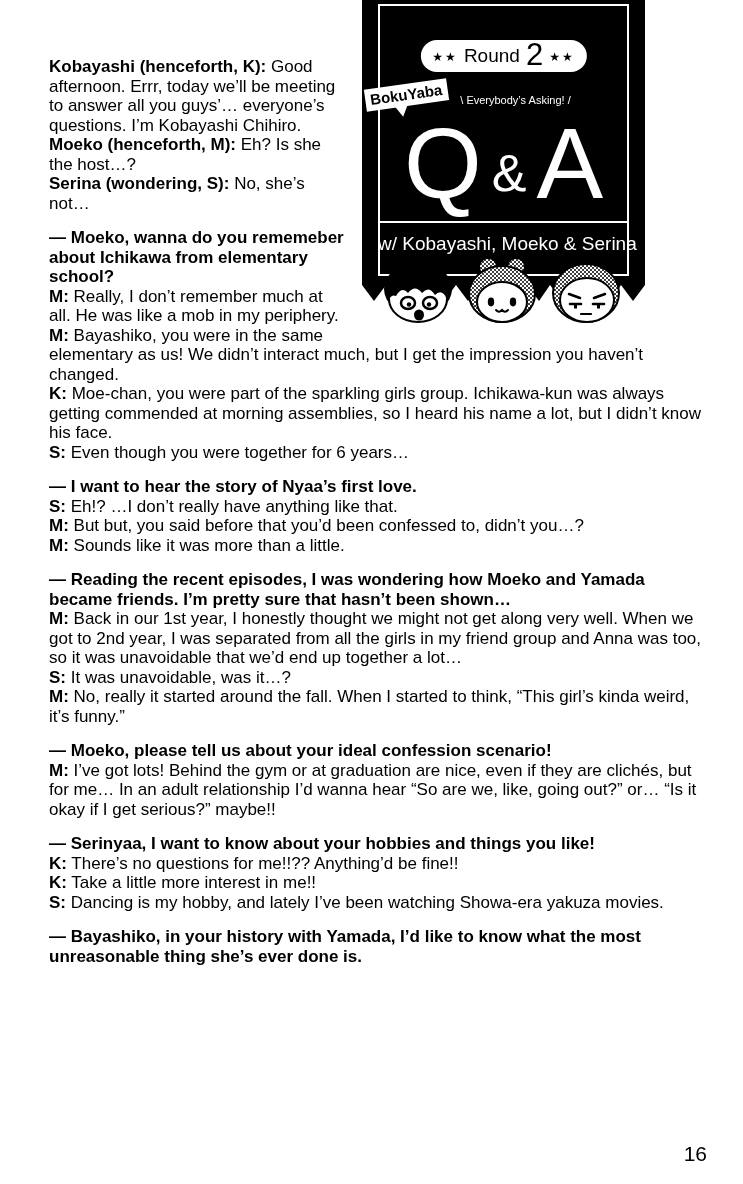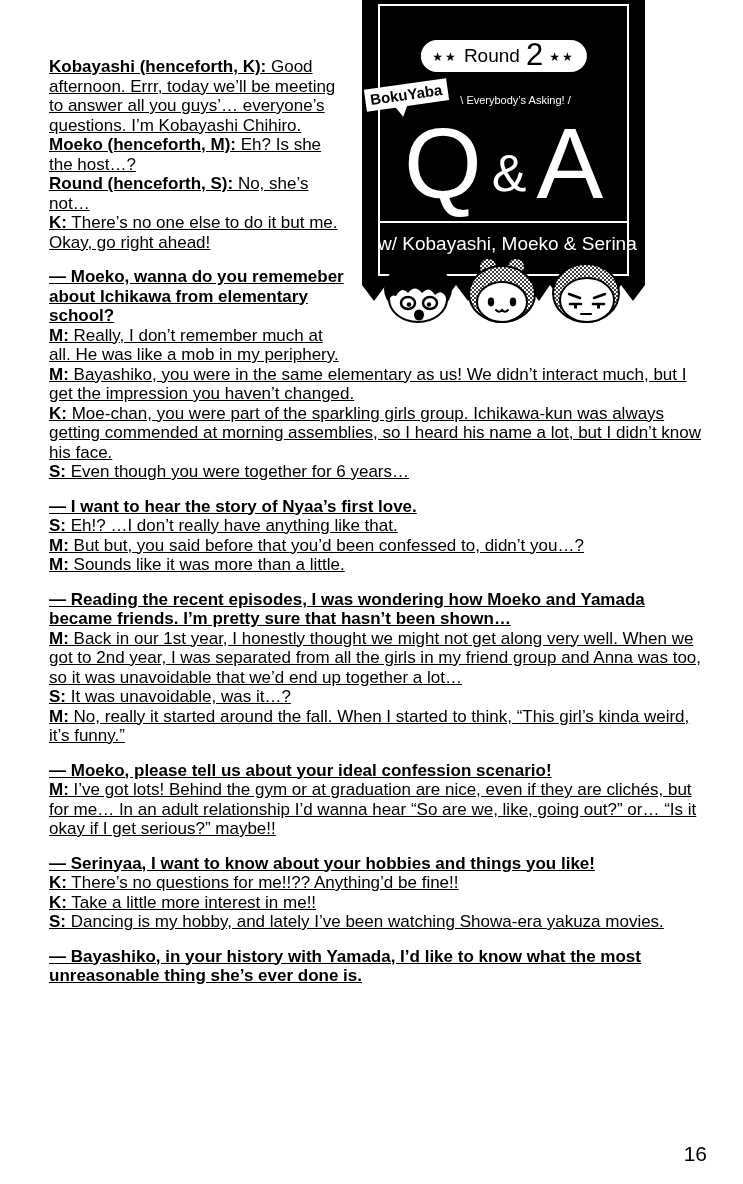--- a/index.html
+++ b/index.html
@@ -7,21 +7,21 @@
     position:relative; width:743px; height:1184px; background:#ffffff;
     font-family:"Liberation Sans", sans-serif; color:#000; overflow:hidden;
   }
 
   
   .text-flow {
     position:absolute; left:49px; top:57px; width:654px;
     font-size:17px; line-height:19.5px; color:#000;
   }
   .qa-float-spacer { float:right; width:354px; height:272px; }
-  .section { margin:0 0 15px 0;text-decoration:underline; }
+  .section { margin:0 0 15px 0; }
   .heading { font-weight:bold; }
   .turn { font-weight:normal; }
   .spk { font-weight:bold; }
 
   
   .qa-box { position:absolute; left:362px; top:0; width:283px; height:330px; }
   .qa-black { position:relative; width:283px; height:283px; background:#000; }
   .inner-frame {
     position:absolute; left:16px; right:16px; top:4px; bottom:7px;
     border:2px solid #fff; pointer-events:none;
@@ -141,22 +141,21 @@
       </g>
     </svg>
   </div>
 
   <div class="text-flow">
     <div class="qa-float-spacer"></div>
     <div>
         <div class="section">
           <div class="turn"><span class="spk">Kobayashi (henceforth, K):</span> Good afternoon. Errr, today we’ll be meeting to answer all you guys’… everyone’s questions. I’m Kobayashi Chihiro.</div>
           <div class="turn"><span class="spk">Moeko (henceforth, M):</span> Eh? Is she the host…?</div>
-          <div class="turn"><span class="spk">Round (henceforth, S):</span> No, she’s not…</div>
-          <div class="turn"><span class="spk">K:</span> There’s no one else to do it but me. Okay, go right ahead!</div>
+          <div class="turn"><span class="spk">Serina (wondering, S):</span> No, she’s not…</div>
         </div>
         <div class="section">
           <div class="heading">— Moeko, wanna do you rememeber about Ichikawa from elementary school?</div>
           <div class="turn"><span class="spk">M:</span> Really, I don’t remember much at all. He was like a mob in my periphery.</div>
           <div class="turn"><span class="spk">M:</span> Bayashiko, you were in the same elementary as us! We didn’t interact much, but I get the impression you haven’t changed.</div>
           <div class="turn"><span class="spk">K:</span> Moe-chan, you were part of the sparkling girls group. Ichikawa-kun was always getting commended at morning assemblies, so I heard his name a lot, but I didn’t know his face.</div>
           <div class="turn"><span class="spk">S:</span> Even though you were together for 6 years…</div>
         </div>
         <div class="section">
           <div class="heading">— I want to hear the story of Nyaa’s first love.</div>

